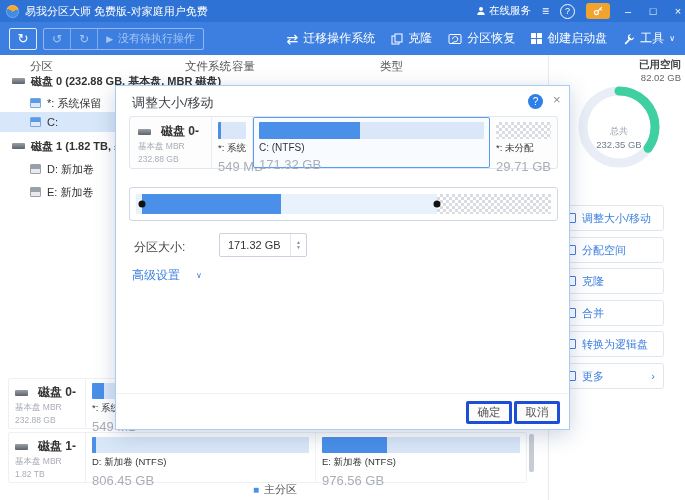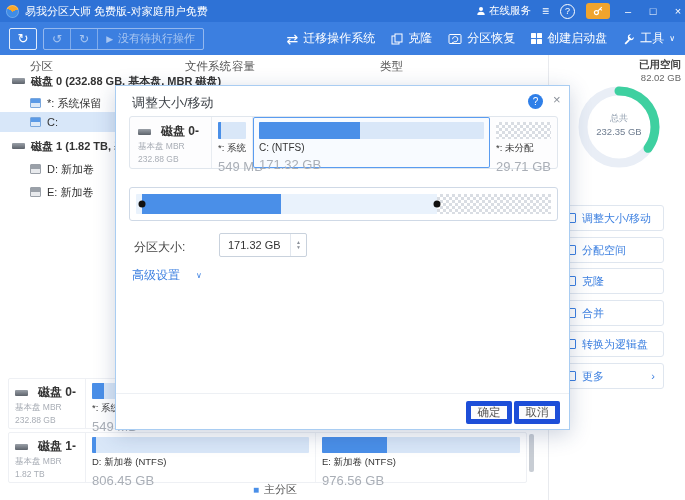--- a/index.html
+++ b/index.html
@@ -65,21 +65,21 @@
           font-size:11px;color:#555;}
   .legend i{color:#4a8fe8;font-style:normal;font-size:10px;}
   .vscroll{position:absolute;left:529px;top:379px;width:5px;height:38px;background:#c8cdd4;border-radius:2px;}
   
   .right-panel{position:absolute;left:548px;top:55px;width:137px;height:445px;
                border-left:1px solid #e8eaee;background:#fff;}
   .donut-caption{position:absolute;right:5px;top:3px;text-align:right;}
   .donut-caption .t1{font-size:10.5px;font-weight:bold;color:#444;}
   .donut-caption .t2{font-size:9.5px;color:#666;}
   .donut-wrap{position:absolute;left:22px;top:24px;width:96px;height:96px;}
-  .donut-center{position:absolute;left:0;top:33px;width:96px;text-align:center;}
+  .donut-center{position:absolute;left:0;top:46px;width:96px;text-align:center;}
   .donut-center .c1{font-size:9px;color:#93a0b0;}
   .donut-center .c2{font-size:9.5px;color:#6f7d90;margin-top:1px;}
   .rp-btn{position:absolute;left:8px;width:107px;height:26px;border:1px solid #dfe6ef;
           border-radius:3px;background:#fff;display:flex;align-items:center;gap:6px;
           padding-left:8px;font-size:11px;color:#3b7fe0;box-sizing:border-box;}
   .rp-icon{width:8px;height:8px;border:1px solid #3b7fe0;border-radius:1px;flex:none;}
   .rp-more-arrow{margin-left:auto;margin-right:8px;font-size:11px;color:#3b7fe0;}
   
   .dialog{position:absolute;left:115px;top:85px;width:455px;height:345px;background:#fff;
           border:1px solid #a9cdf2;box-shadow:0 5px 20px rgba(30,60,110,.22);z-index:20;box-sizing:border-box;}
@@ -104,21 +104,21 @@
   .size-box{position:absolute;left:103px;top:147px;width:88px;height:24px;border:1px solid #c9d2dd;
             border-radius:2px;box-sizing:border-box;display:flex;align-items:center;background:#fff;}
   .size-box input{border:none;outline:none;width:60px;font-size:11px;color:#333;padding-left:8px;
                   font-family:"Liberation Sans","DejaVu Sans",sans-serif;background:transparent;}
   .spinner{margin-left:auto;width:16px;height:100%;border-left:1px solid #e2e7ee;display:flex;
            flex-direction:column;align-items:center;justify-content:center;color:#8a9099;}
   .spinner span{font-size:5px;line-height:5px;}
   .adv-link{position:absolute;left:16px;top:181px;font-size:12px;color:#3b7fe0;display:flex;gap:16px;align-items:center;}
   .adv-link .caret{font-size:8px;}
   .dlg-footer-line{position:absolute;left:0;right:0;top:307px;border-top:1px solid #edf0f4;}
-  .dlg-btn{position:absolute;top:315px;width:46px;height:23px;border:5px solid #1d4ed8;border-radius:2px;
+  .dlg-btn{position:absolute;top:315px;width:46px;height:23px;border:3px solid #1d4ed8;border-radius:2px;
            background:#fcfcfd;font-size:11.5px;color:#555;display:flex;align-items:center;justify-content:center;box-sizing:border-box;}
   svg{display:block;}
 </style>
 </head>
 <body>
 
 <div class="app">
 
   <div class="titlebar">
     <span class="logo"></span>

